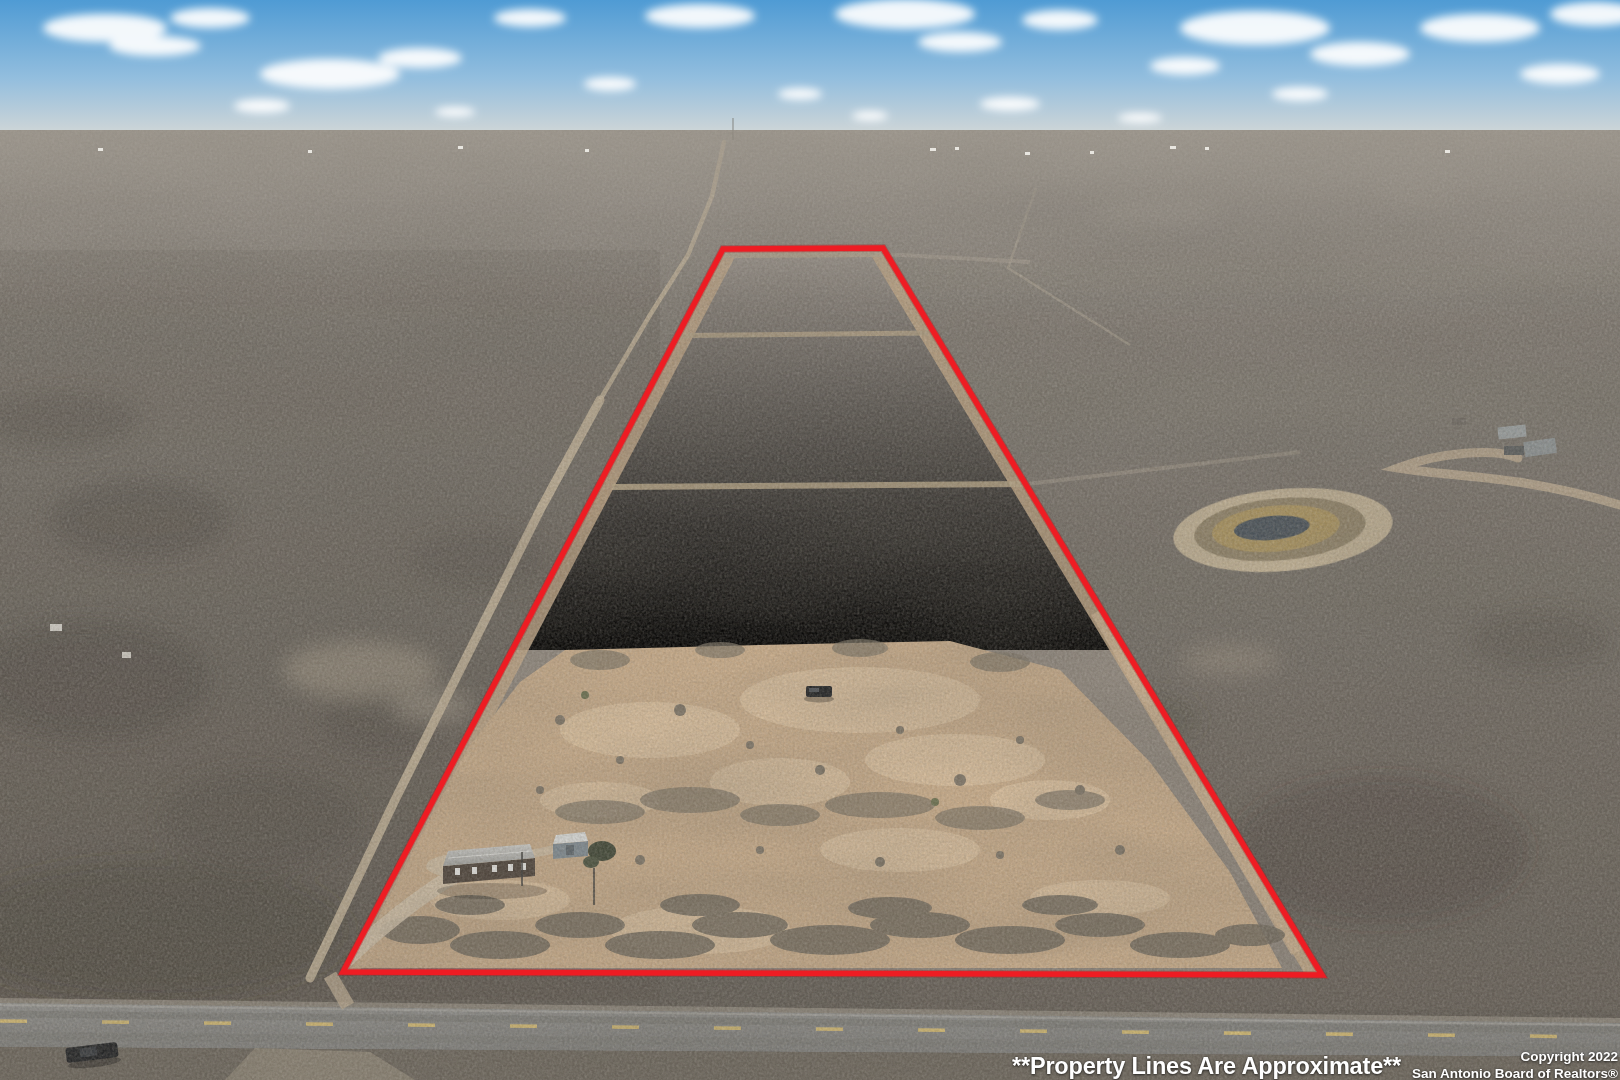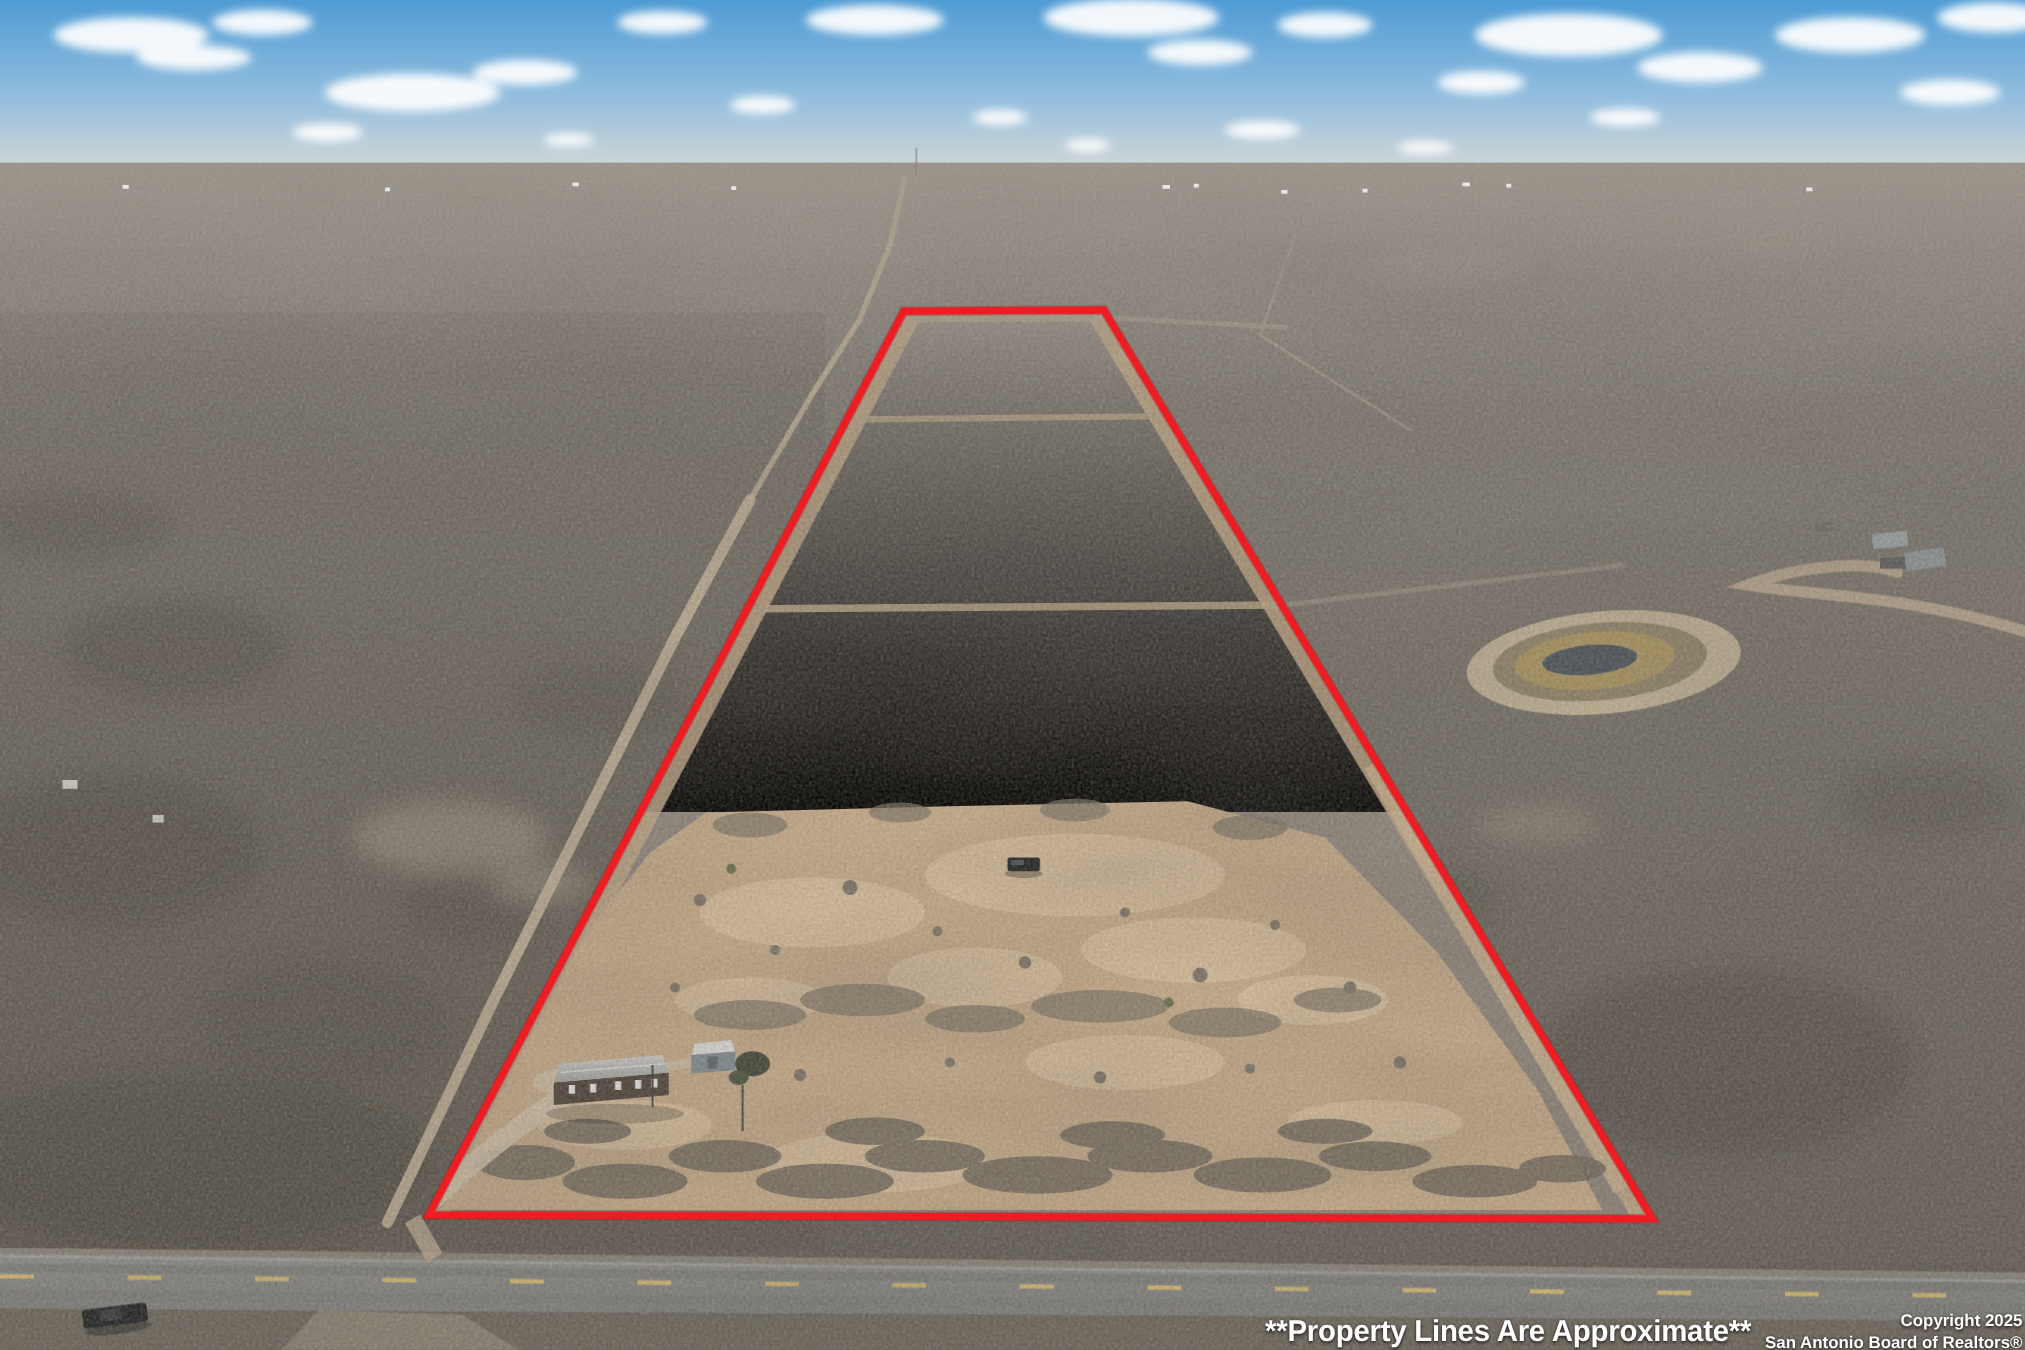--- a/index.html
+++ b/index.html
@@ -297,16 +297,16 @@
         <rect x="1205" y="147" width="4" height="3"></rect>
     <rect x="1445" y="150" width="5" height="3"></rect>
   </g>
 
   <polygon points="723,249 883,248 1322,975 343,972" fill="none" stroke-width="7.5" opacity="0.35" stroke="#b01016"></polygon>
   <polygon points="723,249 883,248 1322,975 343,972" fill="none" stroke-width="5.5" stroke-linejoin="miter" stroke="#ee1c23"></polygon>
 </svg>
 
   <div class="wm wm-disclaimer">**Property Lines Are Approximate**</div>
   <div class="wm wm-copyright">
-    <div>Copyright 2025</div>
+    <div>Copyright 2022</div>
     <div>San Antonio Board of Realtors®</div>
   </div>
 </div>
 
 </body></html>

